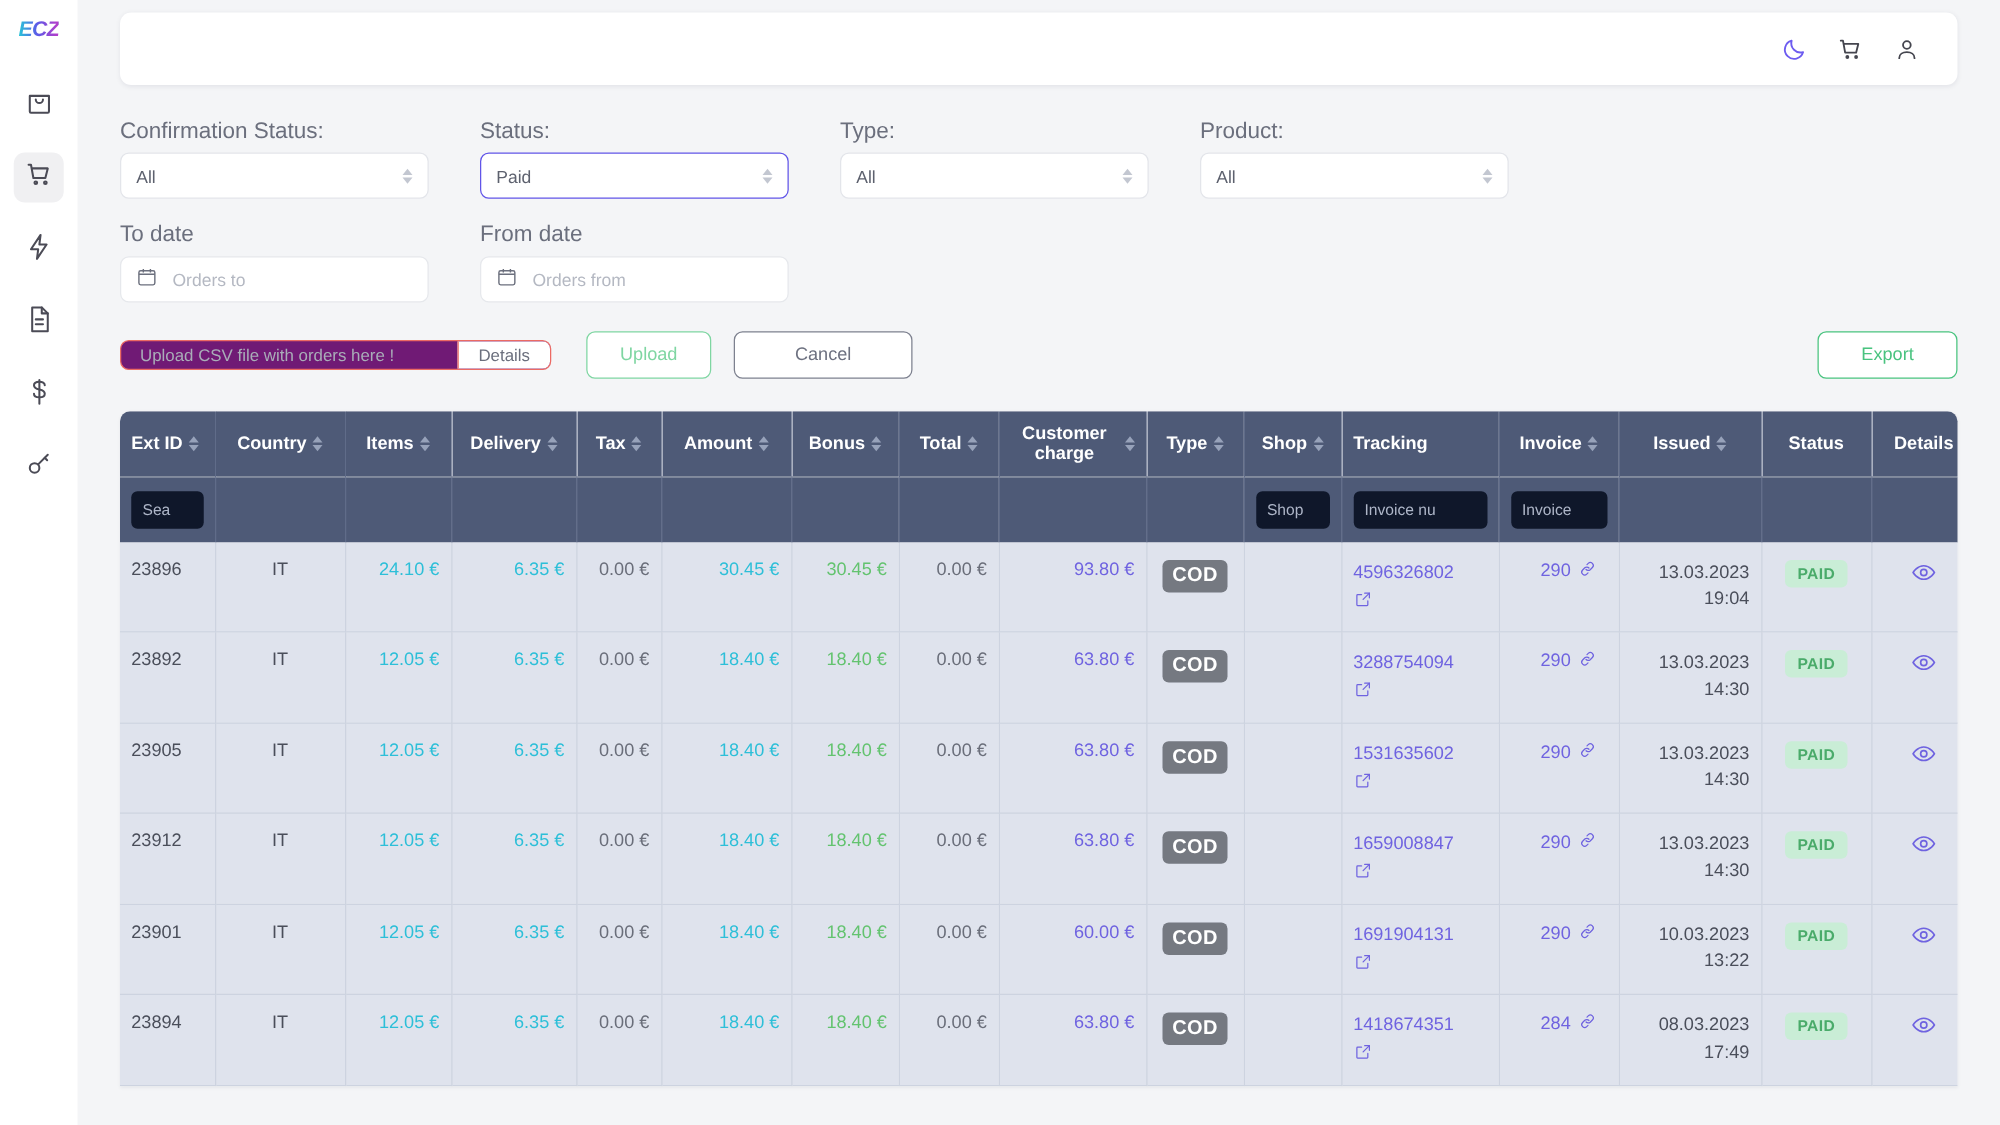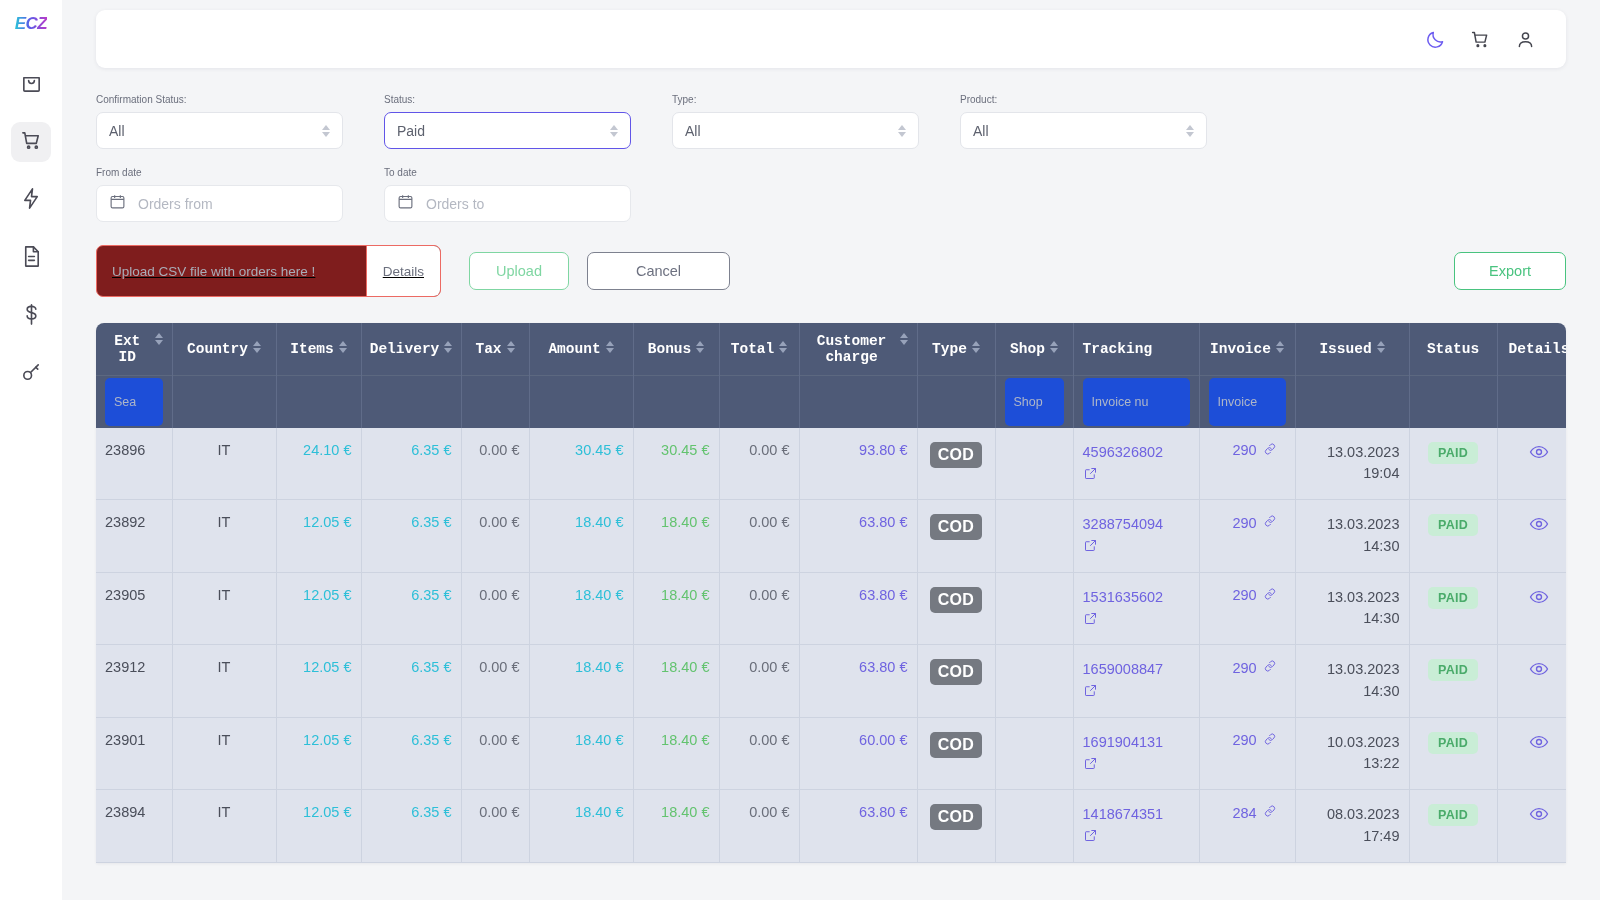--- a/index.html
+++ b/index.html
@@ -58,21 +58,21 @@
   .topbar-icon { margin-left: 24px; cursor: pointer; display:flex; }
   .topbar-icon svg { width: 21px; height: 21px; fill: none; stroke-width: 1.7;
                      stroke-linecap: round; stroke-linejoin: round; stroke: #45464f; }
   .topbar-icon.moon svg { stroke: #6d5cf0; }
 
   
   .filters { margin-top: 26px; }
   .filter-row { display: flex; }
   .filter-group { width: 247px; margin-right: 41px; }
   .filter-label {
-    font-size: 10px; color: #6b6f7d; margin-bottom: 7px; display: block;
+    font-size: 18px; color: #6b6f7d; margin-bottom: 7px; display: block;
   }
   .select-box {
     height: 37px; background: #fff; border: 1px solid #e3e5ea;
     border-radius: 7px; display: flex; align-items: center;
     padding: 0 12px; position: relative; cursor: pointer;
   }
   .select-box.focused { border: 1.6px solid #6155e8; }
   .select-val { font-size: 14px; color: #5d616e; flex: 1; }
   .spin { display: flex; flex-direction: column; gap: 2px; }
   .spin i { width: 0; height: 0; border-left: 4px solid transparent;
@@ -85,22 +85,22 @@
     height: 37px; background: #fff; border: 1px solid #e6e8ec;
     border-radius: 7px; display: flex; align-items: center; padding: 0 12px;
   }
   .date-box svg { width: 17px; height: 17px; stroke: #6b6f7d; fill:none;
                   stroke-width: 1.6; margin-right: 12px; }
   .date-ph { font-size: 14px; color: #b4b8c2; }
 
   
   .actionbar { margin-top: 23px; display: flex; align-items: center; }
   .upload-wrap {
-    display: flex; height: 52px; border: 1.4px solid #ec6a63;
-    border-radius: 7px; background: #7f1d1d; overflow: hidden; width: 345px; text-decoration: underline;
+    display: flex; height: 24px; border: 1.4px solid #ec6a63;
+    border-radius: 7px; background: #701a75; overflow: hidden; width: 345px;
   }
   .upload-input { flex: 1; display: flex; align-items: center; padding-left: 15px; }
   .upload-ph { font-size: 13.5px; color: #a9adb8; }
   .browse-btn {
     border-left: 1.4px solid #ec6a63; padding: 0 16px;
     display: flex; align-items: center; font-size: 13.5px; color: #6b6f7d;
     cursor: pointer; background: #fff;
   }
   .btn {
     height: 38px; border-radius: 7px; padding: 0 26px;
@@ -119,34 +119,34 @@
     box-shadow: 0 1px 3px rgba(20,20,50,.06);
   }
   table { border-collapse: collapse; width: 100%; table-layout: fixed; }
   thead th {
     background: #4e5a77; color: #ffffff;
     font-size: 14.5px; font-weight: bold;
     padding: 10px 9px; vertical-align: middle;
     border-right: 1px solid #606c89;
     position: relative;
   }
-  thead th .th-in { display:flex; justify-content:center; gap:5px;font-family:Liberation Mono, monospace; }
+  thead th .th-in { display:flex; align-items:center; justify-content:center; gap:5px; }
   thead th.lf .th-in { justify-content: flex-start; }
   .sortico { display:flex; flex-direction:column; gap:2px; flex-shrink:0; }
   .sortico i { width:0;height:0;border-left:4px solid transparent;border-right:4px solid transparent;display:block;}
   .sortico i.up { border-bottom: 5px solid #97a2ba; }
   .sortico i.dn { border-top: 5px solid #97a2ba; }
 
   tr.filterrow td {
     background: #4e5a77; height: 52px; padding: 0 9px;
     border-right: 1px solid #606c89; border-top: 1px solid #5c6880;
   }
   .mini-input {
-    background: #1d4ed8; border: none; border-radius: 5px;
-    height: 48px; width: 100%; padding: 0 9px;
+    background: #0f172a; border: none; border-radius: 5px;
+    height: 30px; width: 100%; padding: 0 9px;
     color: #aeb6c8; font-size: 12.5px;
     font-family: "Liberation Sans", sans-serif;
     display:flex; align-items:center; overflow:hidden; white-space:nowrap;
   }
 
   tbody td {
     background: #dfe3ed; border-bottom: 1px solid #cdd3e0;
     border-right: 1px solid #cdd3e0;
     font-size: 14.5px; color: #4a4e5a;
     padding: 14px 9px; vertical-align: top; height: 70px;
@@ -302,41 +302,41 @@
           <span class="spin">
               <i class="up"></i>
               <i class="dn"></i>
             </span>
         </div>
       </div>
     </div>
 
     <div class="filter-row date-row">
       <div class="filter-group">
+        <span class="filter-label">To date</span>
+        <div class="date-box">
+          <span>
+            <svg viewBox="0 0 24 24">
+                <rect x="3" y="5" width="18" height="16" rx="2"></rect>
+                <path d="M3 9h18M8 3v4M16 3v4"></path>
+              </svg>
+          </span>
+          <span class="date-ph">Orders to</span>
+        </div>
+      </div>
+      <div class="filter-group">
         <span class="filter-label">From date</span>
         <div class="date-box">
           <span>
             <svg viewBox="0 0 24 24">
                 <rect x="3" y="5" width="18" height="16" rx="2"></rect>
                 <path d="M3 9h18M8 3v4M16 3v4"></path>
               </svg>
           </span>
           <span class="date-ph">Orders from</span>
-        </div>
-      </div>
-      <div class="filter-group">
-        <span class="filter-label">To date</span>
-        <div class="date-box">
-          <span>
-            <svg viewBox="0 0 24 24">
-                <rect x="3" y="5" width="18" height="16" rx="2"></rect>
-                <path d="M3 9h18M8 3v4M16 3v4"></path>
-              </svg>
-          </span>
-          <span class="date-ph">Orders to</span>
         </div>
       </div>
     </div>
   </div>
 
   <div class="actionbar">
     <div class="upload-wrap">
       <div class="upload-input">
         <span class="upload-ph">Upload CSV file with orders here !</span>
       </div>

